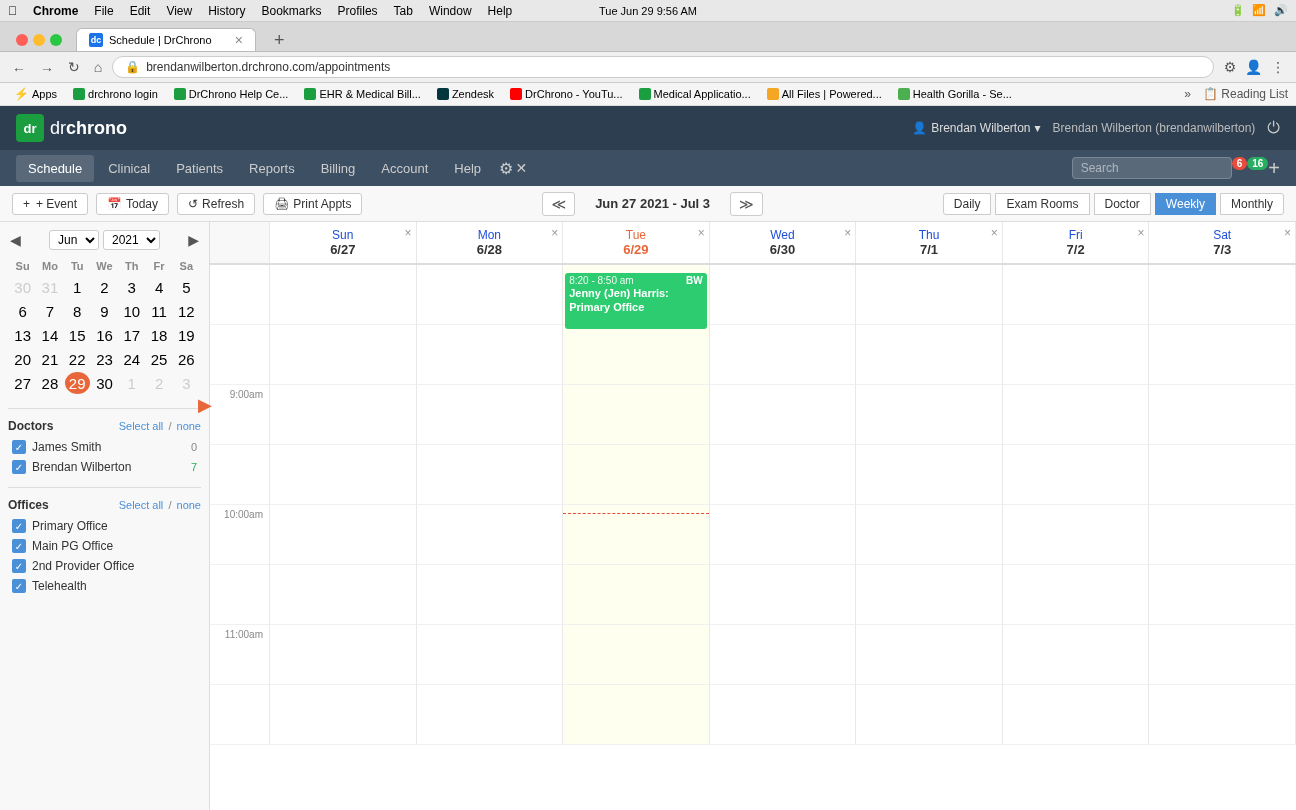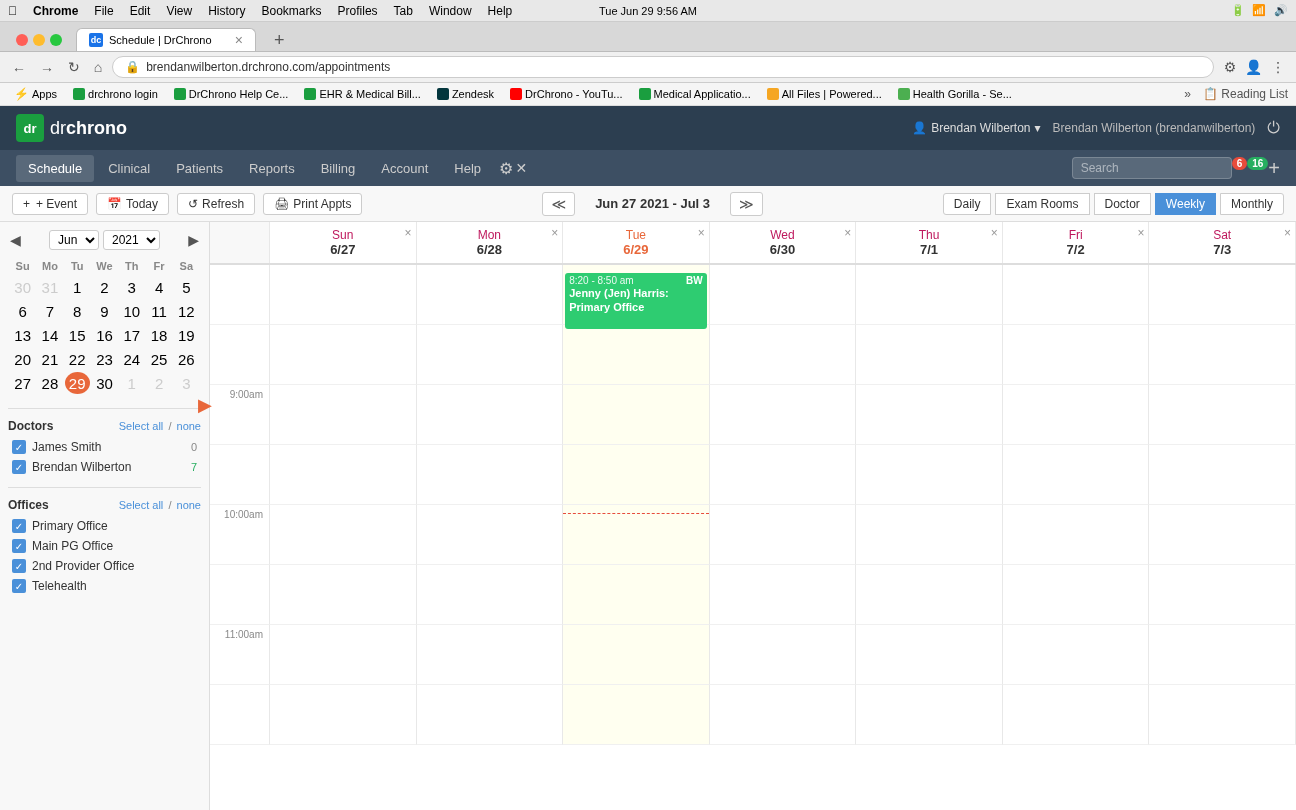--- a/index.html
+++ b/index.html
@@ -268,21 +268,21 @@
       z-index: 10;
     }
     .cal-header-cell {
       padding: 6px 8px;
       text-align: center;
       font-size: 12px;
       border-right: 1px solid #e8e8e8;
       position: relative;
     }
     .cal-header-cell:first-child { background: #f8f8f8; }
-    .day-label { font-weight: 500; color: #be185d; }
+    .day-label { font-weight: 500; color: #1d4ed8; }
     .date-label { font-size: 13px; font-weight: 600; color: #333; }
     .today-col .day-label, .today-col .date-label { color: #e8673a; }
     .cal-close { position: absolute; top: 4px; right: 4px; font-size: 12px; color: #999; cursor: pointer; }
     .cal-cell {
       border-right: 1px solid #e8e8e8;
       border-bottom: 1px solid #f0f0f0;
       height: 60px;
       position: relative;
     }
     .cal-cell.today-bg { background: #fffff0; }

